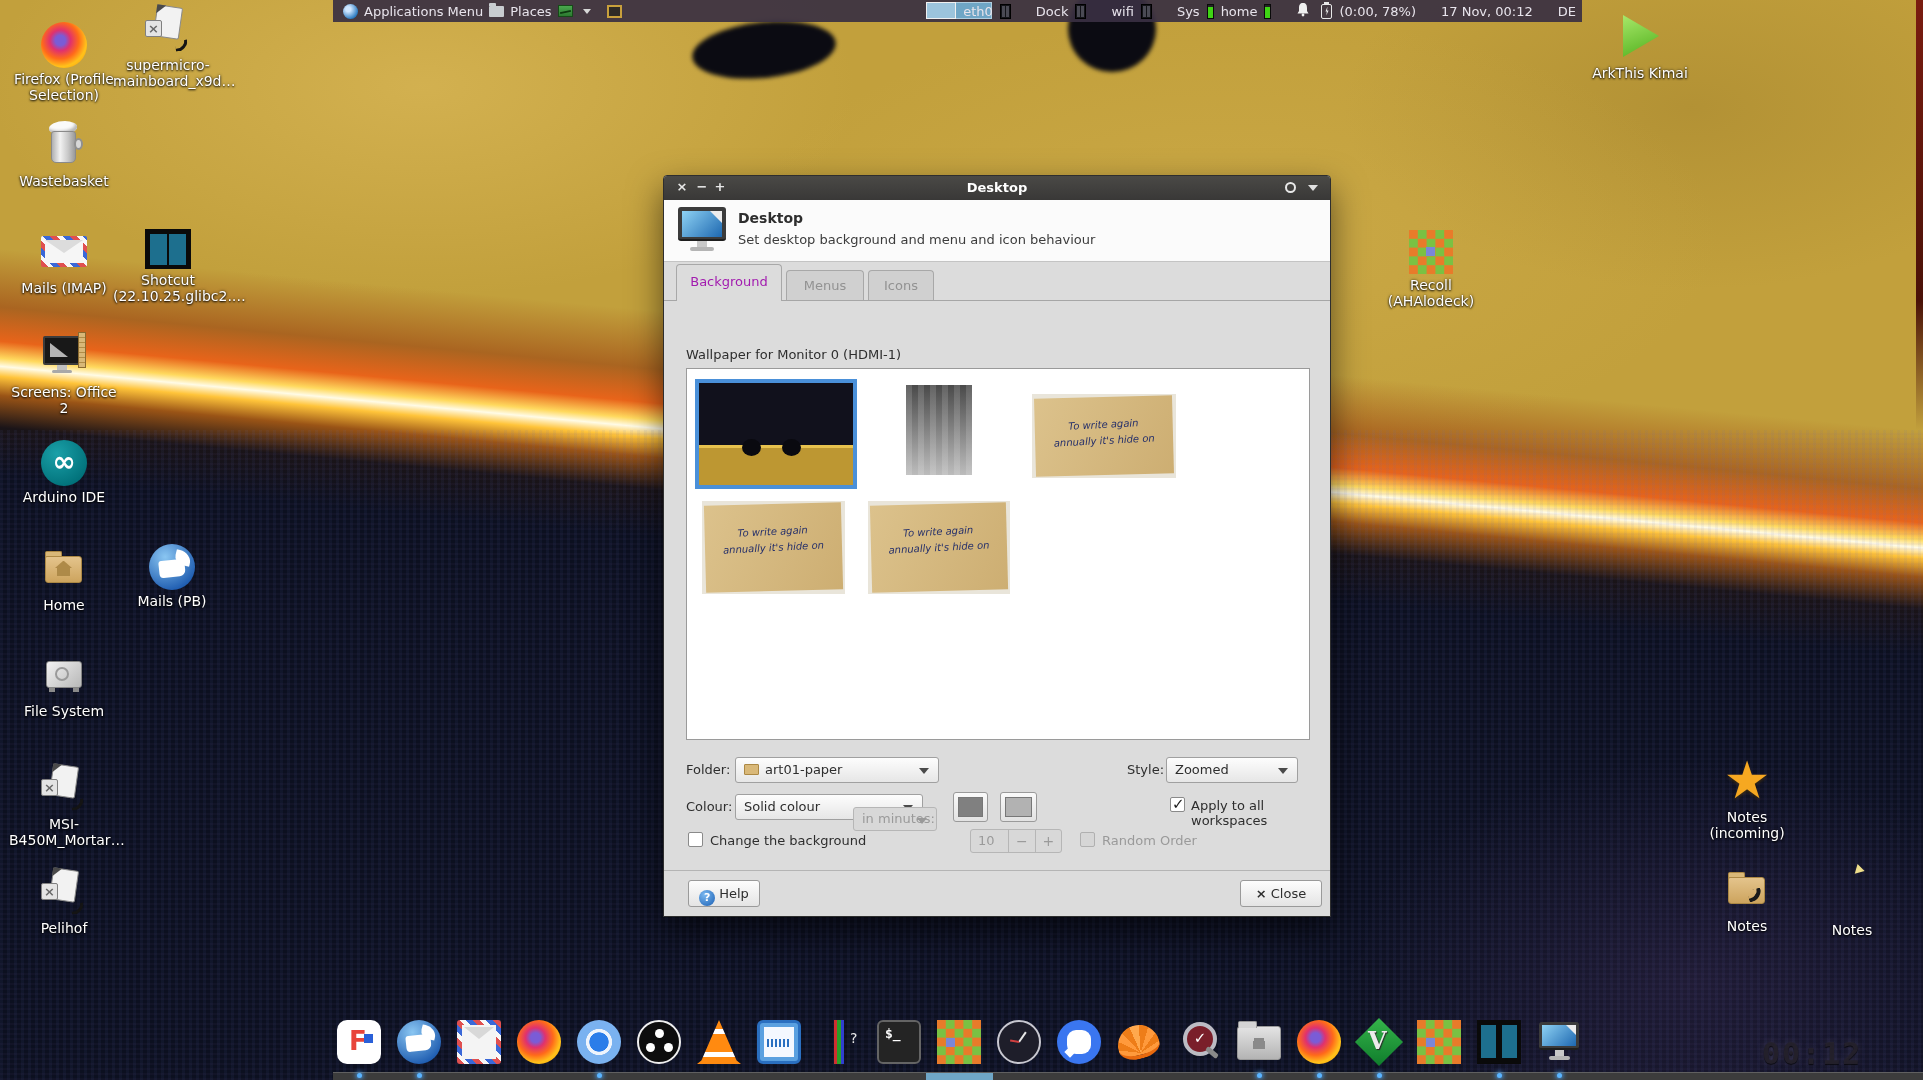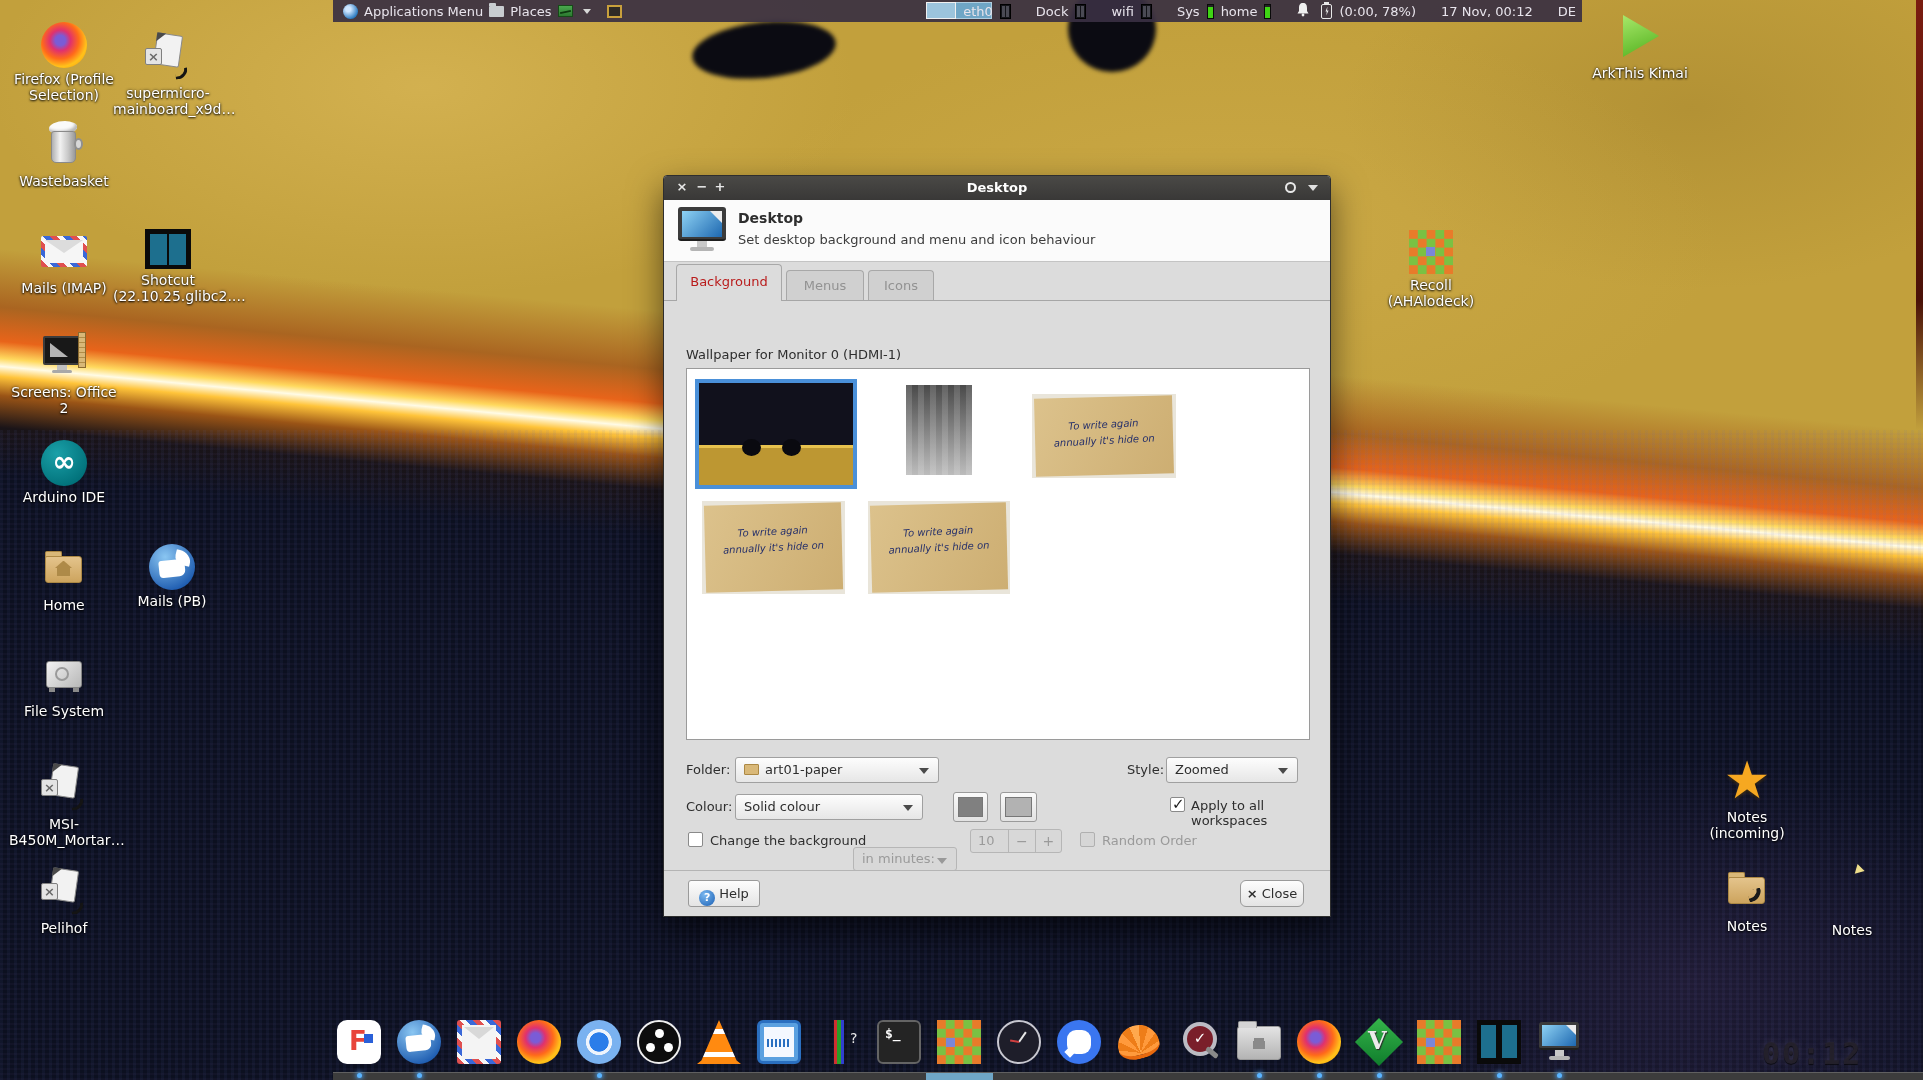--- a/index.html
+++ b/index.html
@@ -127,21 +127,21 @@
   .dh-title { position:absolute; left:74px; top:10px; font-weight:bold; font-size:14px; }
   .dh-sub { position:absolute; left:74px; top:32px; font-size:13px; color:#3c3c3c; }
   .mon-ic { position:absolute; left:14px; top:7px; width:48px; height:48px; }
   .mon-ic .fr { position:absolute; left:0; top:0; width:48px; height:34px; background:#3b3b3b; border-radius:3px; border-bottom:2px solid #1e1e1e; }
   .mon-ic .sc { position:absolute; left:4px; top:4px; width:40px; height:26px; background:linear-gradient(135deg,#8ed2f4,#1e68b0); }
   .mon-ic .curl { position:absolute; right:4px; top:4px; border-left:12px solid transparent; border-top:12px solid #ececec; }
   .mon-ic .stand { position:absolute; left:19px; top:34px; width:10px; height:6px; background:#c8c8c8; }
   .mon-ic .base { position:absolute; left:12px; top:40px; width:24px; height:4px; background:#b4b4b4; border-radius:2px; }
   .tabs { position:absolute; left:0; top:0; right:0; }
   .tab { position:absolute; border:1px solid #a8a8a8; border-bottom:none; border-radius:4px 4px 0 0; text-align:center; cursor:pointer; }
-  .tab.active { left:12px; top:88px; width:106px; height:37px; background:#dcdcdc; font-size:13px; line-height:34px; color:#b91c1c; z-index:2; }
+  .tab.active { left:12px; top:88px; width:106px; height:37px; background:#dcdcdc; font-size:13px; line-height:34px; color:#a21caf; z-index:2; }
   .tab.t2 { left:122px; top:94px; width:78px; height:31px; background:#d0d0d0; line-height:29px; color:#929292; }
   .tab.t3 { left:204px; top:94px; width:66px; height:31px; background:#d0d0d0; line-height:29px; color:#929292; }
   .tabline { position:absolute; left:0; top:124px; right:0; height:1px; background:#a6a6a6; }
   .notice { position:absolute; left:22px; top:136px; width:624px; height:28px; background:#3f87d9; border-radius:2px;
     color:#fff; font-size:13px; line-height:28px; padding-left:10px; }
   .wlabel { position:absolute; left:22px; top:171px; font-size:13px; }
   .thumb-panel { position:absolute; left:22px; top:192px; width:624px; height:372px; background:#ffffff; border:1px solid #9a9a9a; }
   .thumb { position:absolute; cursor:pointer; }
   .th-sel { left:8px; top:10px; width:162px; height:110px; border:4px solid #4a90d9;
     background:linear-gradient(to bottom, #11111c 0 61%, #e8c24e 61% 64%, #bd9732 64% 100%); }
@@ -174,21 +174,21 @@
   .cb-label.dis { color:#9a9a9a; }
   .spin { position:absolute; left:306px; top:653px; width:92px; height:24px; border:1px solid #b6b6b6; border-radius:3px; background:#d8d8d8; display:flex; color:#9a9a9a; }
   .spin .val { width:38px; line-height:22px; padding-left:7px; font-size:13px; }
   .spin .bt { width:27px; text-align:center; line-height:22px; border-left:1px solid #b6b6b6; font-size:14px; }
   .botline { position:absolute; left:0; top:694px; right:0; height:1px; background:#b4b4b4; }
   .btn { position:absolute; top:704px; height:27px; border:1px solid #9a9a9a; border-radius:3px; background:linear-gradient(#fdfdfd,#e4e4e4);
     font-size:13px; line-height:25px; text-align:center; cursor:pointer; color:#2e2e2e; }
   .btn-help { left:24px; width:72px; }
   .btn-help .q { display:inline-block; width:16px; height:16px; border-radius:50%; background:radial-gradient(circle at 35% 30%,#7ab8f0,#1a5fb4);
     color:#fff; font:bold 11px/16px "DejaVu Sans",sans-serif; vertical-align:-3px; margin-right:4px; }
-  .btn-close { left:576px; width:64px;border-radius:6px; }
+  .btn-close { left:576px; width:82px; }
   .btn-close .x { font-weight:bold; margin-right:4px; }
 
   
   .dock { position:absolute; left:0; top:0; z-index:45; }
   .dki { position:absolute; top:1020px; width:44px; height:44px; cursor:pointer; }
   .dk-kimai { background:#fff; border-radius:10px; }
   .dk-kimai::before { content:"F"; position:absolute; left:12px; top:6px; font:bold 26px "DejaVu Sans",sans-serif; color:#e8443a; }
   .dk-kimai::after { content:""; position:absolute; right:8px; top:14px; width:9px; height:9px; background:#2a60d8; }
   .dk-tb { border-radius:50%; background:radial-gradient(circle at 35% 28%, #8ac6f2, #1e5cb0 78%); }
   .dk-tb::before { content:""; position:absolute; left:9px; top:15px; width:25px; height:16px; background:#fff; border-radius:3px 3px 6px 4px; transform:rotate(-6deg); }
@@ -255,21 +255,21 @@
 <div class="wp-blob b2"></div>
 <div class="wp-band"></div>
 <div class="wp-noise"></div>
 <div class="wp-edge"></div>
 
 <div class="dicon" style="left:9px;top:20px">
   <div class="ic ic-firefox"></div>
   <div class="dlabel">Firefox (Profile
 Selection)</div>
 </div>
-<div class="dicon" style="left:113px;top:32px">
+<div class="dicon" style="left:113px;top:4px">
   <div class="ic ic-docx">
       <span class="page"></span>
       <span class="xbox"></span>
       <span class="curl"></span>
     </div>
   <div class="dlabel">supermicro-
 mainboard_x9d…</div>
 </div>
 <div class="dicon" style="left:9px;top:120px">
   <div class="ic ic-trash">
@@ -489,21 +489,21 @@
       <i></i>
     </div>
   <div class="swatch sw2">
       <i></i>
     </div>
   <span class="cb checked" style="left:506px;top:621px"></span>
   <span class="cb-label" style="left:527px;top:622px">Apply to all workspaces</span>
 
   <span class="cb" style="left:24px;top:656px"></span>
   <span class="cb-label" style="left:46px;top:657px">Change the background</span>
-  <div class="dropdown disabled" style="left:189px;top:671px;width:104px;height:24px;line-height:22px">
+  <div class="dropdown disabled" style="left:189px;top:631px;width:84px;height:24px;line-height:22px">
     <span>in minutes:</span><span class="arr"></span>
   </div>
   <div class="spin">
     <span class="val">10</span>
     <span class="bt">−</span>
     <span class="bt">+</span>
   </div>
   <span class="cb disabled" style="left:416px;top:656px"></span>
   <span class="cb-label dis" style="left:438px;top:657px">Random Order</span>
 

